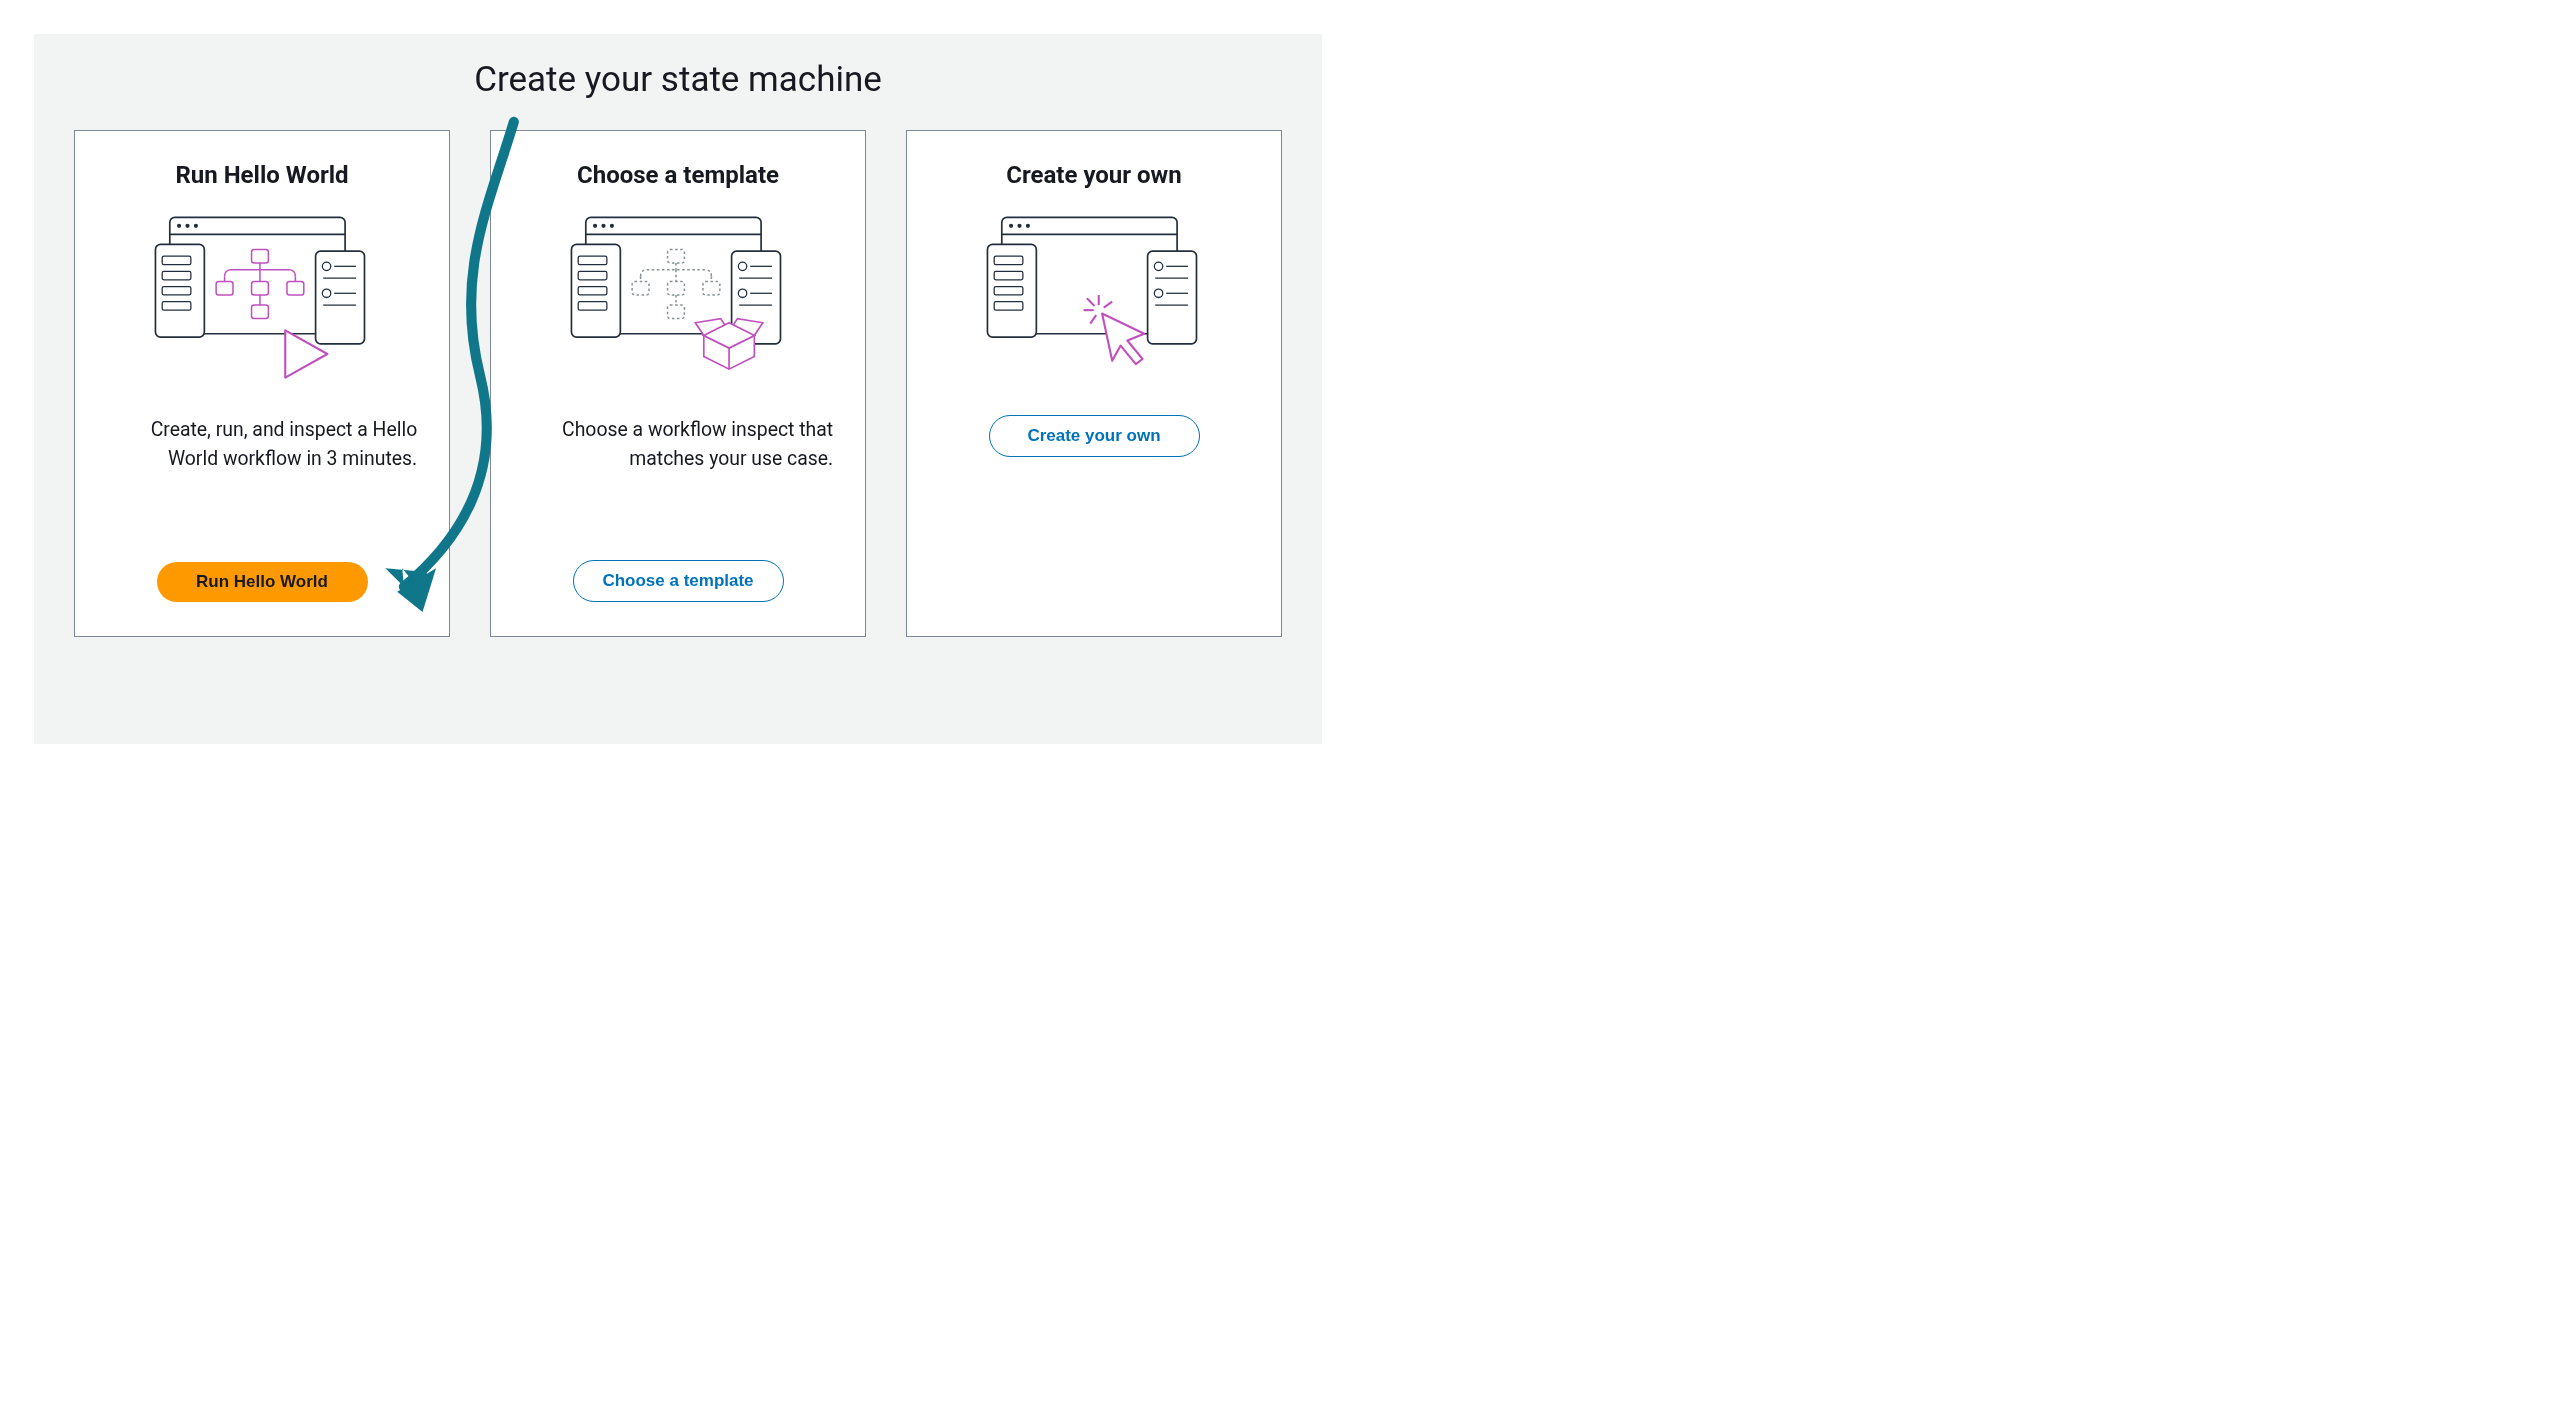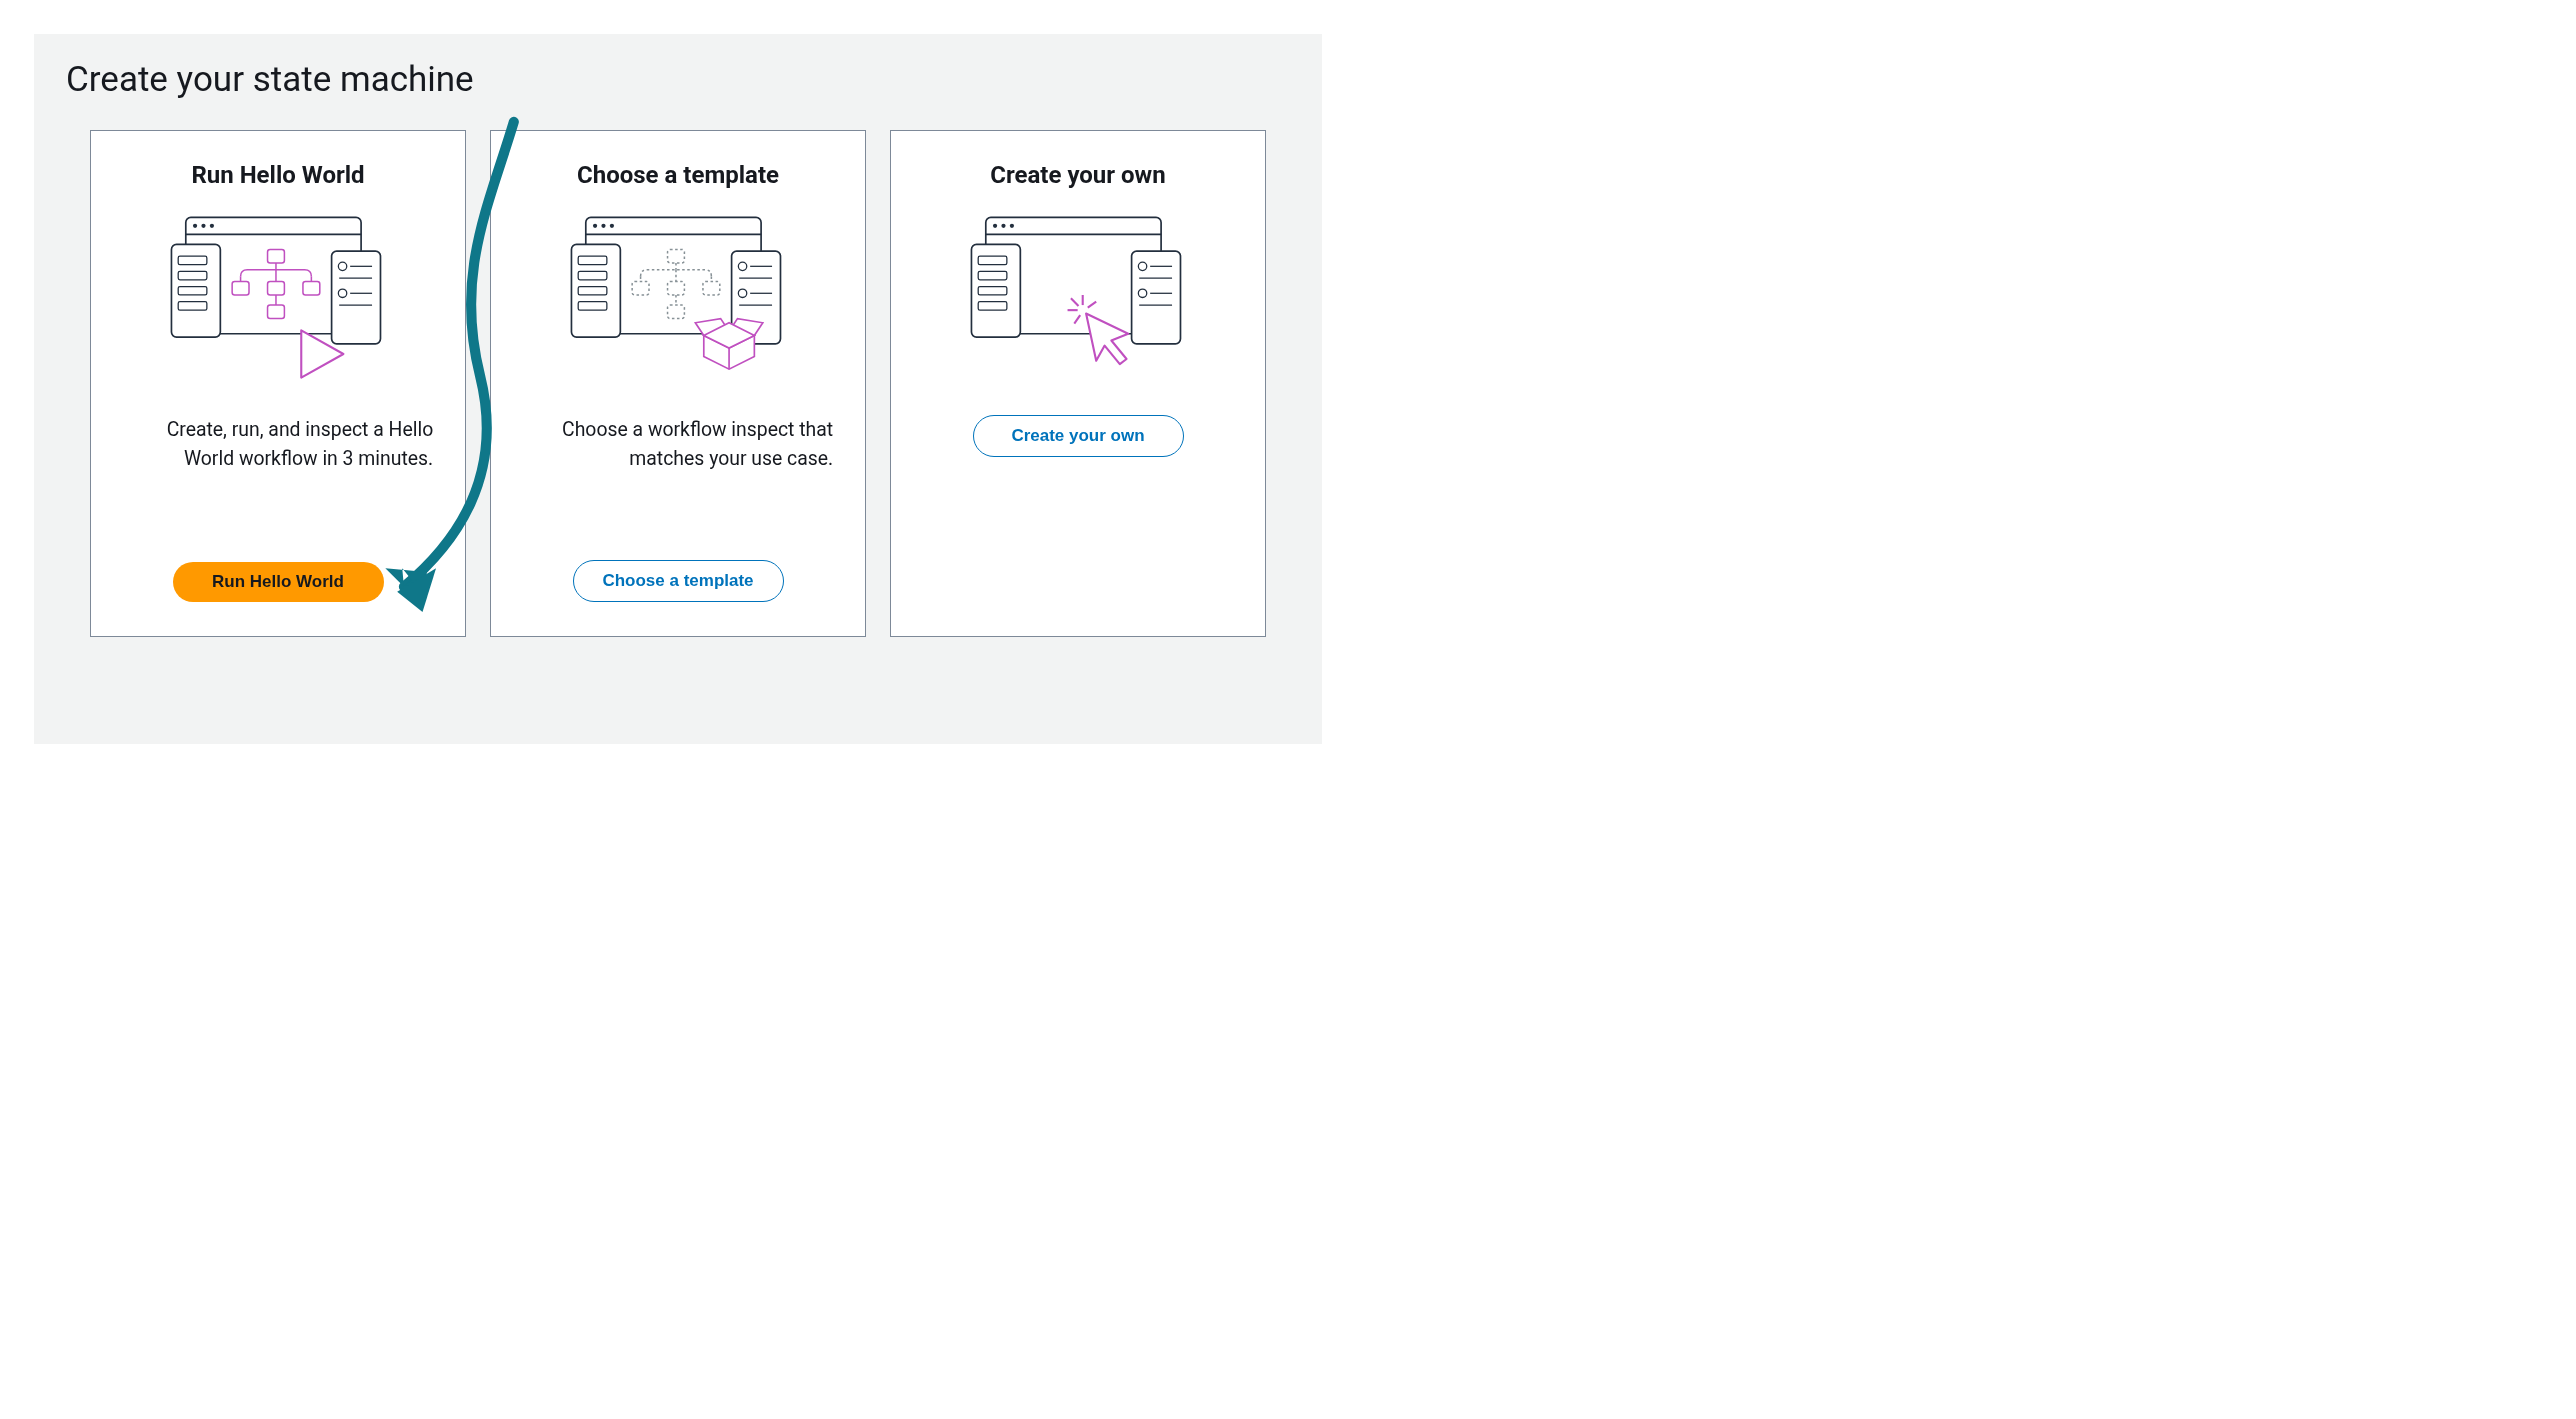--- a/index.html
+++ b/index.html
@@ -9,28 +9,29 @@
       padding: 34px;
     }
     .canvas {
       position: relative;
       width: 1288px;
       height: 710px;
       background: #f2f3f3;
       padding: 25px 32px 32px 32px;
     }
     .title {
+      text-align: center;
       font-size: 35px;
       font-weight: 400;
       color: #16191f;
       margin-bottom: 30px;
     }
     .cards {
       display: flex;
-      gap: 24px;
+      gap: 40px;
       justify-content: center;
     }
     .card {
       width: 376px;
       height: 507px;
       background: #ffffff;
       border: 1.3px solid #7d8998;
       display: flex;
       flex-direction: column;
       align-items: center;

